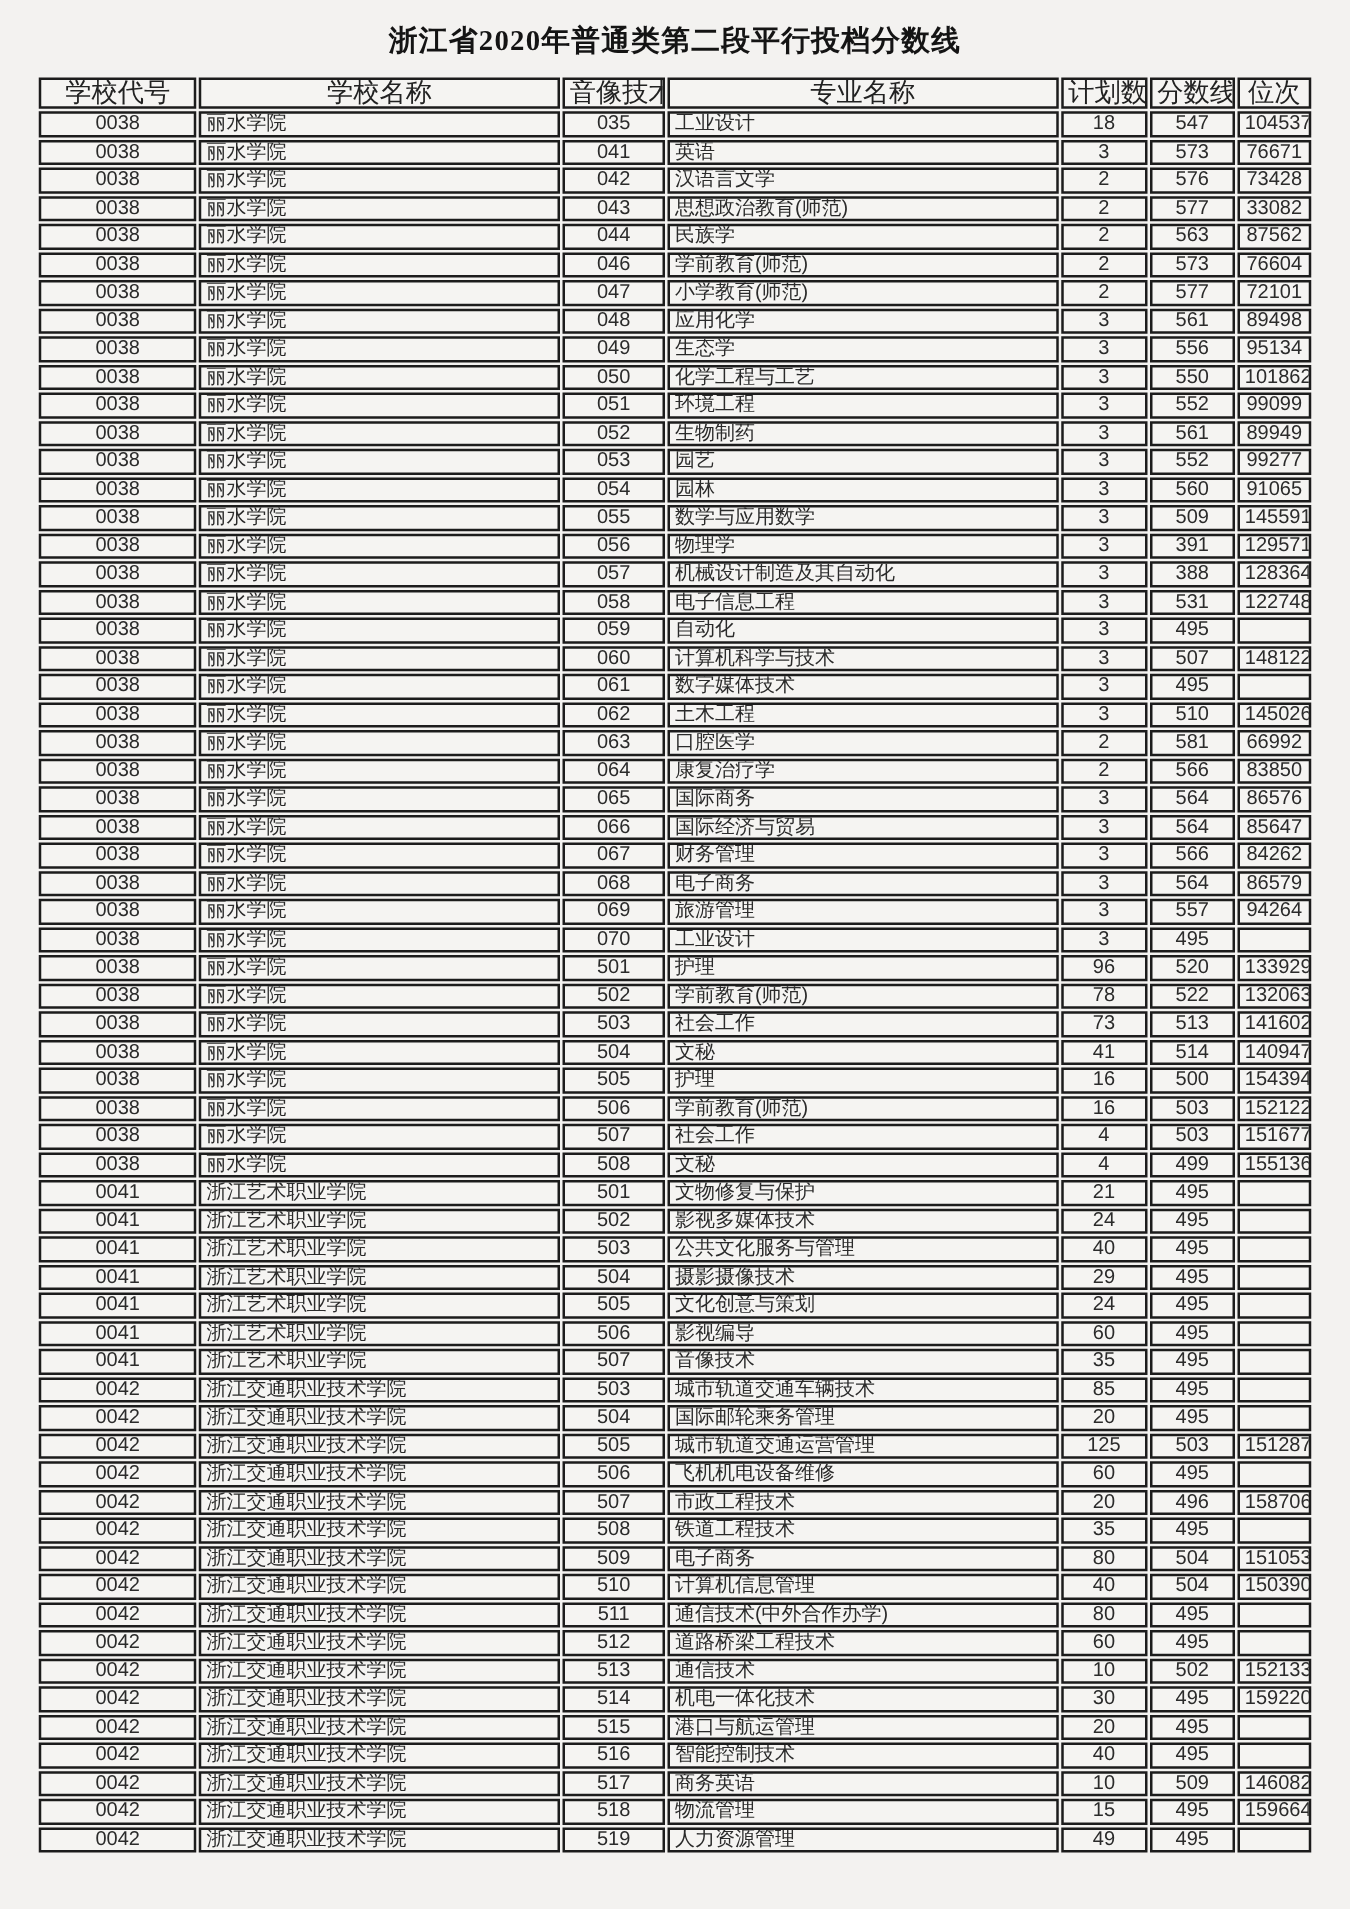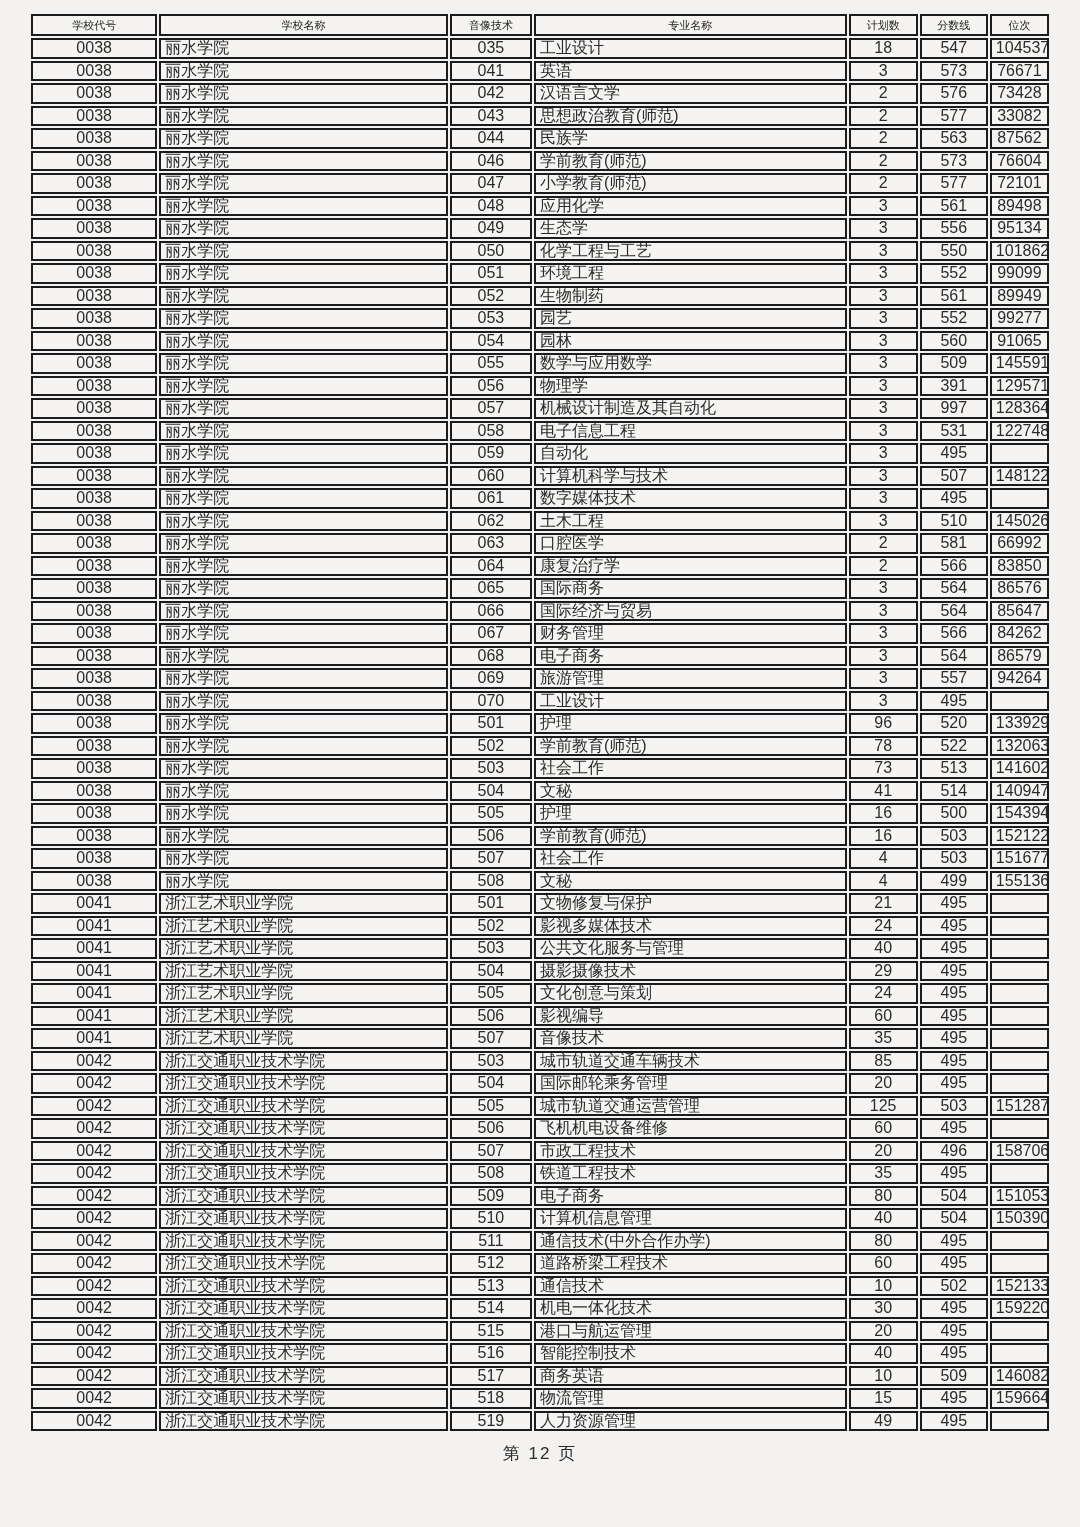--- a/index.html
+++ b/index.html
@@ -43,21 +43,21 @@
     padding: 0 4px;
     height: 16.5px;
     overflow: hidden;
     white-space: nowrap;
     box-sizing: content-box;
     color: #2b2b2b;
   }
   table.score-table th {
     height: 18px;
     font-weight: normal;
-    font-size: 11px;
+    font-size: 21px;
     text-align: center;
     color: #222;
   }
   
   col.c0 { width: 126px; }
   col.c1 { width: 288px; }
   col.c2 { width: 82px;  }
   col.c3 { width: 312px; }
   col.c4 { width: 69px;  }
   col.c5 { width: 68px;  }
@@ -71,20 +71,21 @@
     color: #2b2b2b;
     margin-top: 9px;
     letter-spacing: 2px;
   }
 </style>
 </head>
 <body>
 
 <div class="page">
 
+  <div class="doc-title">浙江省2020年普通类第二段平行投档分数线</div>
 
   <table class="score-table">
     <colgroup>
       <col class="c0">
         <col class="c1">
         <col class="c2">
         <col class="c3">
       <col class="c4">
         <col class="c5">
         <col class="c6">
@@ -244,21 +245,21 @@
           <td class="c4">3</td>
           <td class="c5">391</td>
           <td class="c6">129571</td>
         </tr>
         <tr>
           <td class="c0">0038</td>
           <td class="c1">丽水学院</td>
           <td class="c2">057</td>
           <td class="c3">机械设计制造及其自动化</td>
           <td class="c4">3</td>
-          <td class="c5">997</td>
+          <td class="c5">388</td>
           <td class="c6">128364</td>
         </tr>
         <tr>
           <td class="c0">0038</td>
           <td class="c1">丽水学院</td>
           <td class="c2">058</td>
           <td class="c3">电子信息工程</td>
           <td class="c4">3</td>
           <td class="c5">531</td>
           <td class="c6">122748</td>
@@ -655,15 +656,14 @@
           <td class="c1">浙江交通职业技术学院</td>
           <td class="c2">519</td>
           <td class="c3">人力资源管理</td>
           <td class="c4">49</td>
           <td class="c5">495</td>
           <td class="c6"></td>
         </tr>
       </tbody>
   </table>
 
-  <div class="page-footer">第 12 页</div>
 
 </div>
 
 </body></html>

